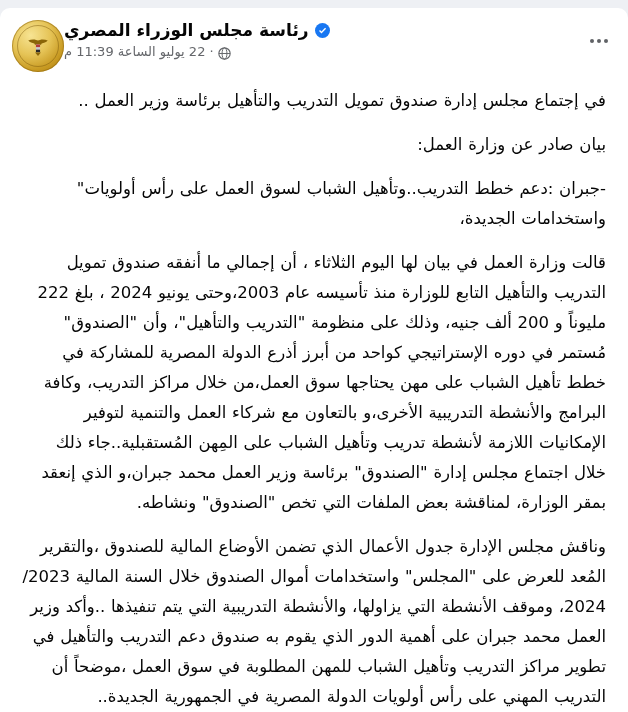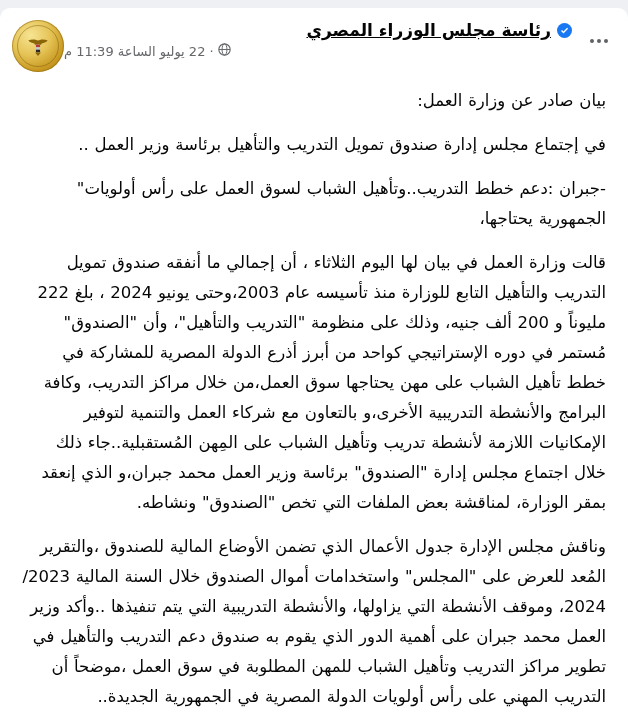--- a/index.html
+++ b/index.html
@@ -74,23 +74,21 @@
     padding-top: 2px;
     min-width: 0;
   }
 
   .name-row {
     display: flex;
     flex-direction: row;
     align-items: center;
     gap: 6px;
     width: 100%;
-    justify-content: flex-end;
     flex-direction: row-reverse;
-    text-decoration: underline;
   }
 
   .page-name {
     font-size: 17px;
     font-weight: bold;
     color: #050505;
     line-height: 21px;
     white-space: nowrap;
     direction: rtl;
   }
@@ -98,21 +96,21 @@
   .verified-badge {
     width: 15px;
     height: 15px;
     flex: 0 0 15px;
     display: block;
   }
 
   .meta-row {
     display: flex;
     flex-direction: row-reverse;
-    align-items: flex-start;
+    align-items: flex-end;
     gap: 4px;
     width: 100%;
     justify-content: flex-start;
     margin-top: 2px;
   }
 
   .timestamp {
     font-size: 13px;
     color: #65676b;
     line-height: 17px;
@@ -220,20 +218,20 @@
 
     <button class="more-button" aria-label="more">
       <span class="d"></span>
       <span class="d"></span>
       <span class="d"></span>
     </button>
 
   </div>
 
   <div class="post-body">
+    <p class="p-right">في إجتماع مجلس إدارة صندوق تمويل التدريب والتأهيل برئاسة وزير العمل ..</p>
     <p class="p-right">بيان صادر عن وزارة العمل:</p>
-    <p class="p-right">في إجتماع مجلس إدارة صندوق تمويل التدريب والتأهيل برئاسة وزير العمل ..</p>
-    <p class="p-justified">-جبران :دعم خطط التدريب..وتأهيل الشباب لسوق العمل على رأس أولويات" الجمهورية يحتاجها،</p>
+    <p class="p-justified">-جبران :دعم خطط التدريب..وتأهيل الشباب لسوق العمل على رأس أولويات" واستخدامات الجديدة،</p>
     <p class="p-justified">قالت وزارة العمل في بيان لها اليوم الثلاثاء ، أن إجمالي ما أنفقه صندوق تمويل التدريب والتأهيل التابع للوزارة منذ تأسيسه عام 2003،وحتى يونيو 2024 ، بلغ 222 مليوناً و 200 ألف جنيه، وذلك على منظومة "التدريب والتأهيل"، وأن "الصندوق" مُستمر في دوره الإستراتيجي كواحد من أبرز أذرع الدولة المصرية للمشاركة في خطط تأهيل الشباب على مهن يحتاجها سوق العمل،من خلال مراكز التدريب، وكافة البرامج والأنشطة التدريبية الأخرى،و بالتعاون مع شركاء العمل والتنمية لتوفير الإمكانيات اللازمة لأنشطة تدريب وتأهيل الشباب على المِهن المُستقبلية..جاء ذلك خلال اجتماع مجلس إدارة "الصندوق" برئاسة وزير العمل محمد جبران،و الذي إنعقد بمقر الوزارة، لمناقشة بعض الملفات التي تخص "الصندوق" ونشاطه.</p>
     <p class="p-justified">وناقش مجلس الإدارة جدول الأعمال الذي تضمن الأوضاع المالية للصندوق ،والتقرير المُعد للعرض على "المجلس" واستخدامات أموال الصندوق خلال السنة المالية 2023/ 2024، وموقف الأنشطة التي يزاولها، والأنشطة التدريبية التي يتم تنفيذها ..وأكد وزير العمل محمد جبران على  أهمية الدور الذي يقوم به صندوق دعم التدريب والتأهيل في تطوير مراكز التدريب وتأهيل الشباب للمهن المطلوبة في سوق العمل ،موضحاً أن التدريب المهني على رأس أولويات الدولة المصرية في الجمهورية الجديدة..</p>
   </div>
 
 </div>
 
 </body></html>

